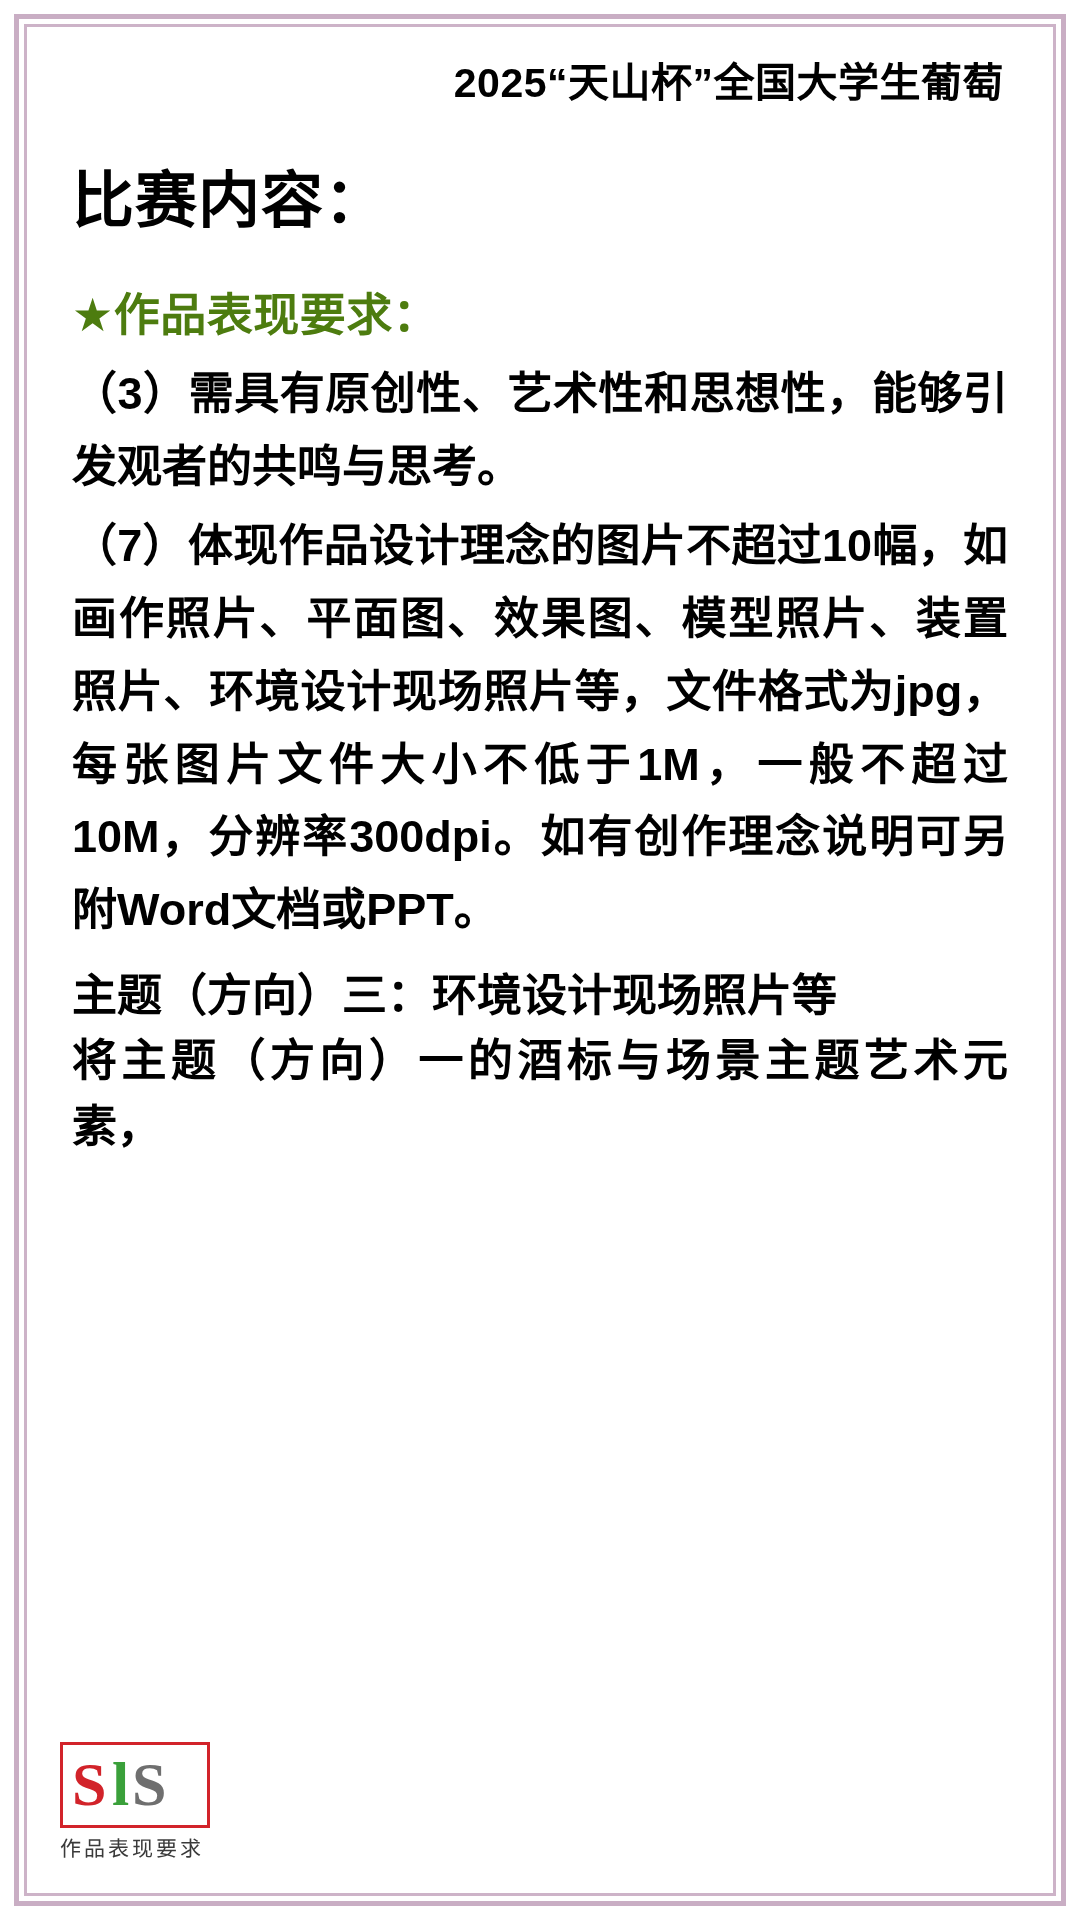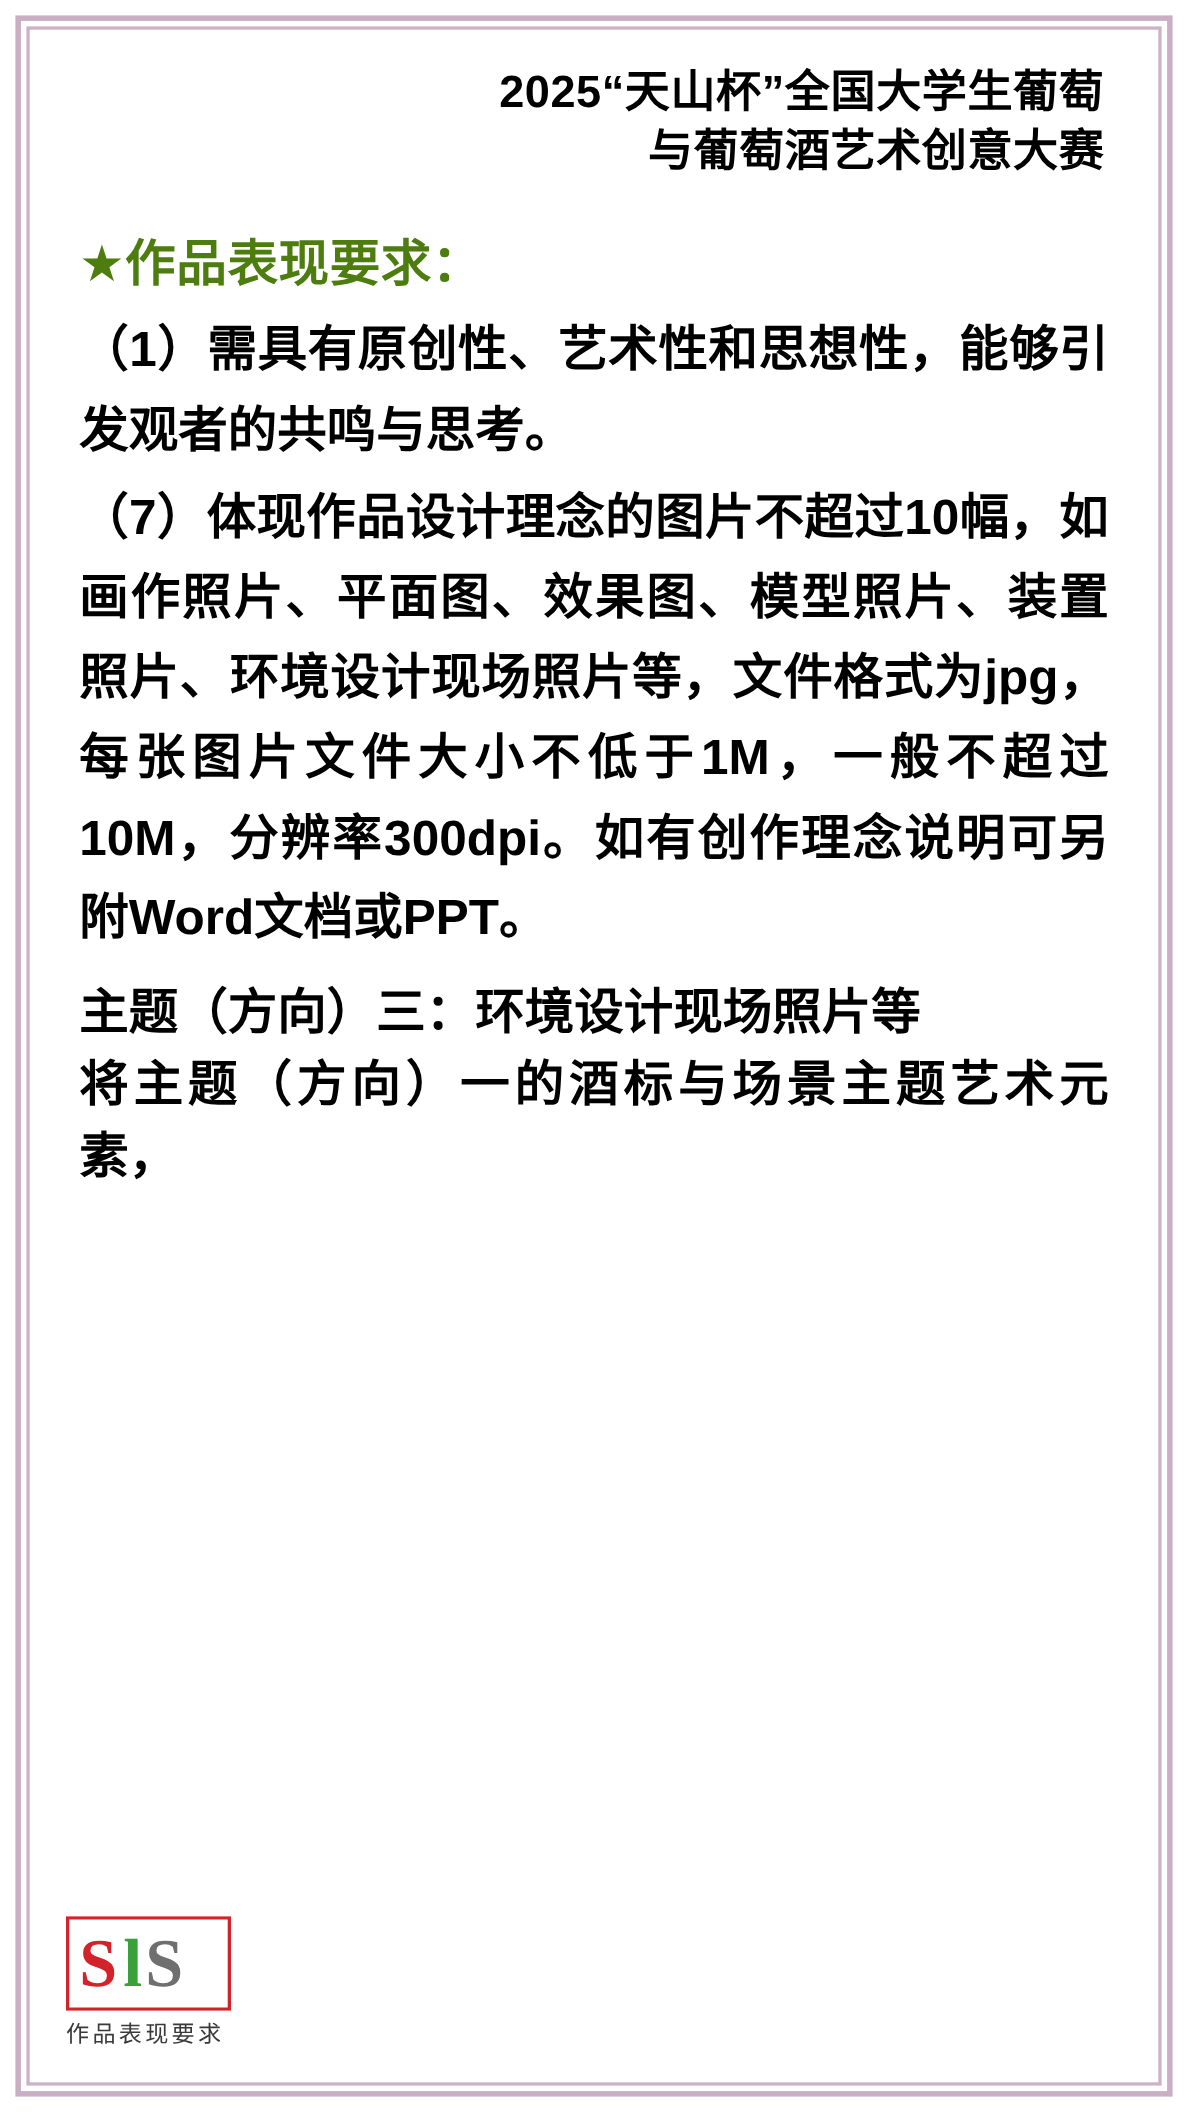--- a/index.html
+++ b/index.html
@@ -135,27 +135,27 @@
 <body>
 
 <div class="poster">
   <div class="frame-outer"></div>
   <div class="frame-inner"></div>
 
   <div class="content">
 
     <div class="header-title">
       <span class="line">2025“天山杯”全国大学生葡萄</span>
-      <span class="line">与葡萄酒艺术创意大赛</span>
     </div>
 
+    <div class="main-heading">比赛内容：</div>
 
     <div class="section-heading">★作品表现要求：</div>
 
-    <p class="para indent">（1）需具有原创性、艺术性和思想性，能够引发观者的共鸣与思考。</p>
+    <p class="para indent">（3）需具有原创性、艺术性和思想性，能够引发观者的共鸣与思考。</p>
 
     <p class="para indent">（7）体现作品设计理念的图片不超过10幅，如画作照片、平面图、效果图、模型照片、装置照片、环境设计现场照片等，文件格式为jpg，每张图片文件大小不低于1M，一般不超过10M，分辨率300dpi。如有创作理念说明可另附Word文档或PPT。</p>
 
     <div class="block-gap"></div>
 
     <p class="para tight">主题（方向）三：环境设计现场照片等</p>
 
     <p class="para tight">将主题（方向）一的酒标与场景主题艺术元素，</p>
 
   </div>

